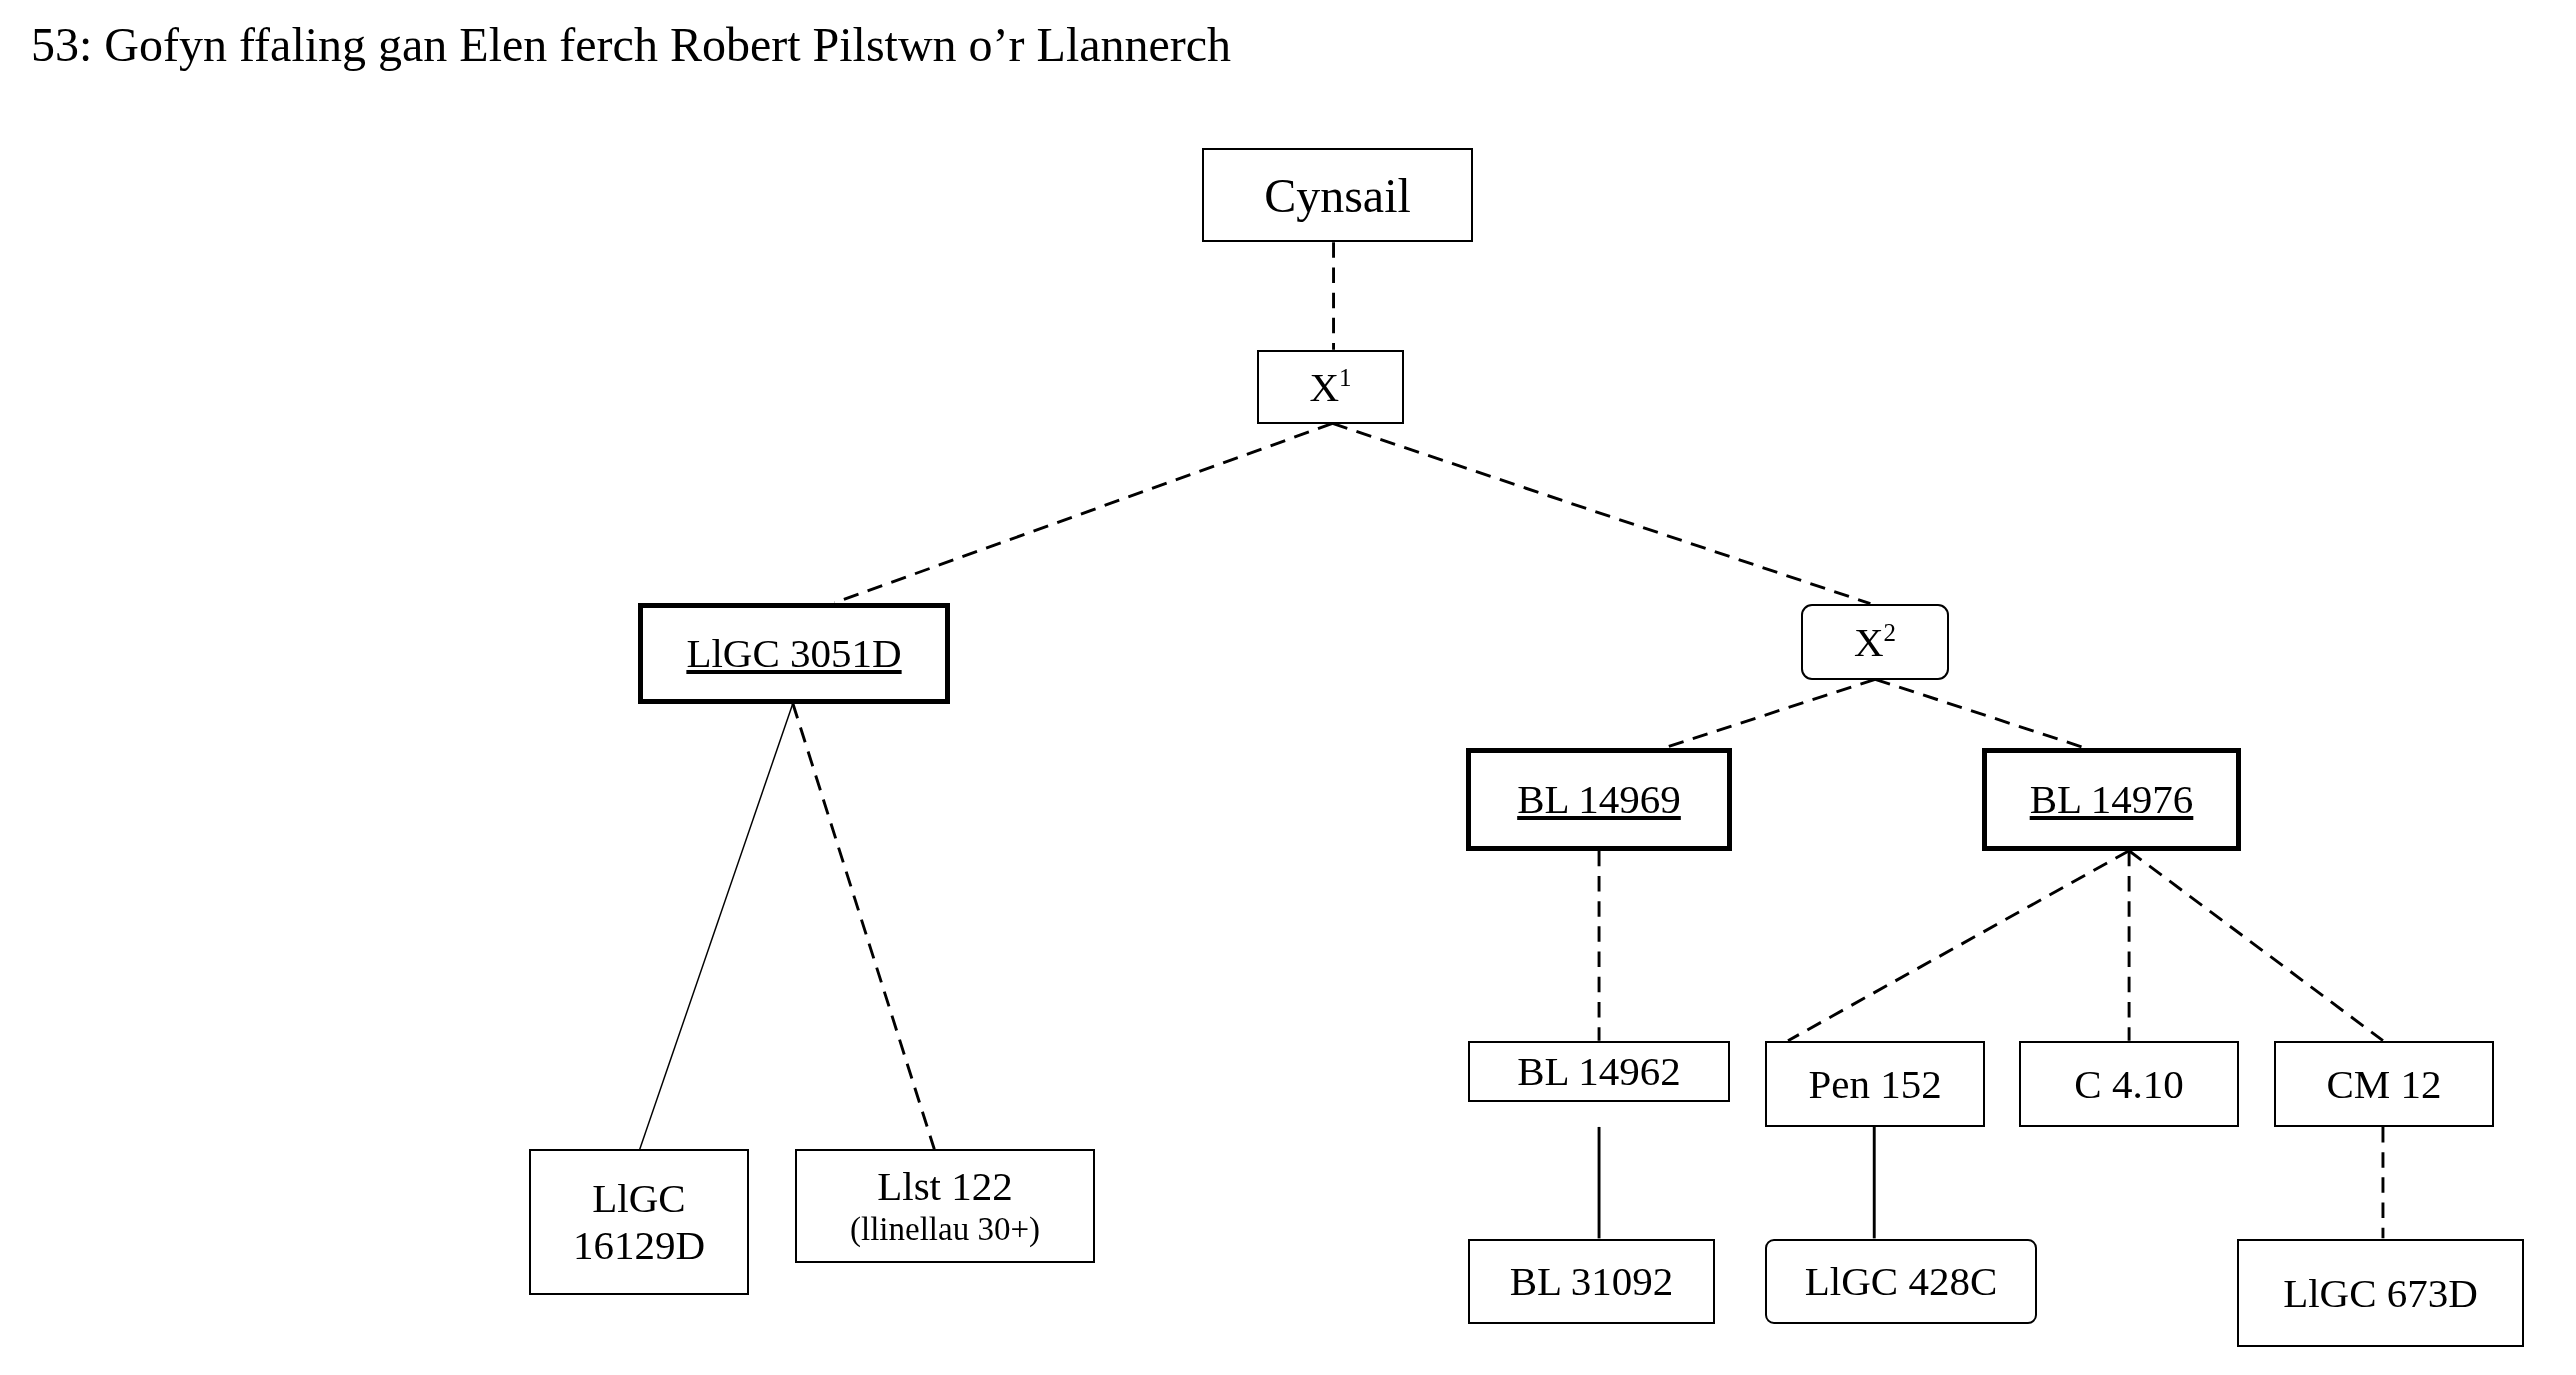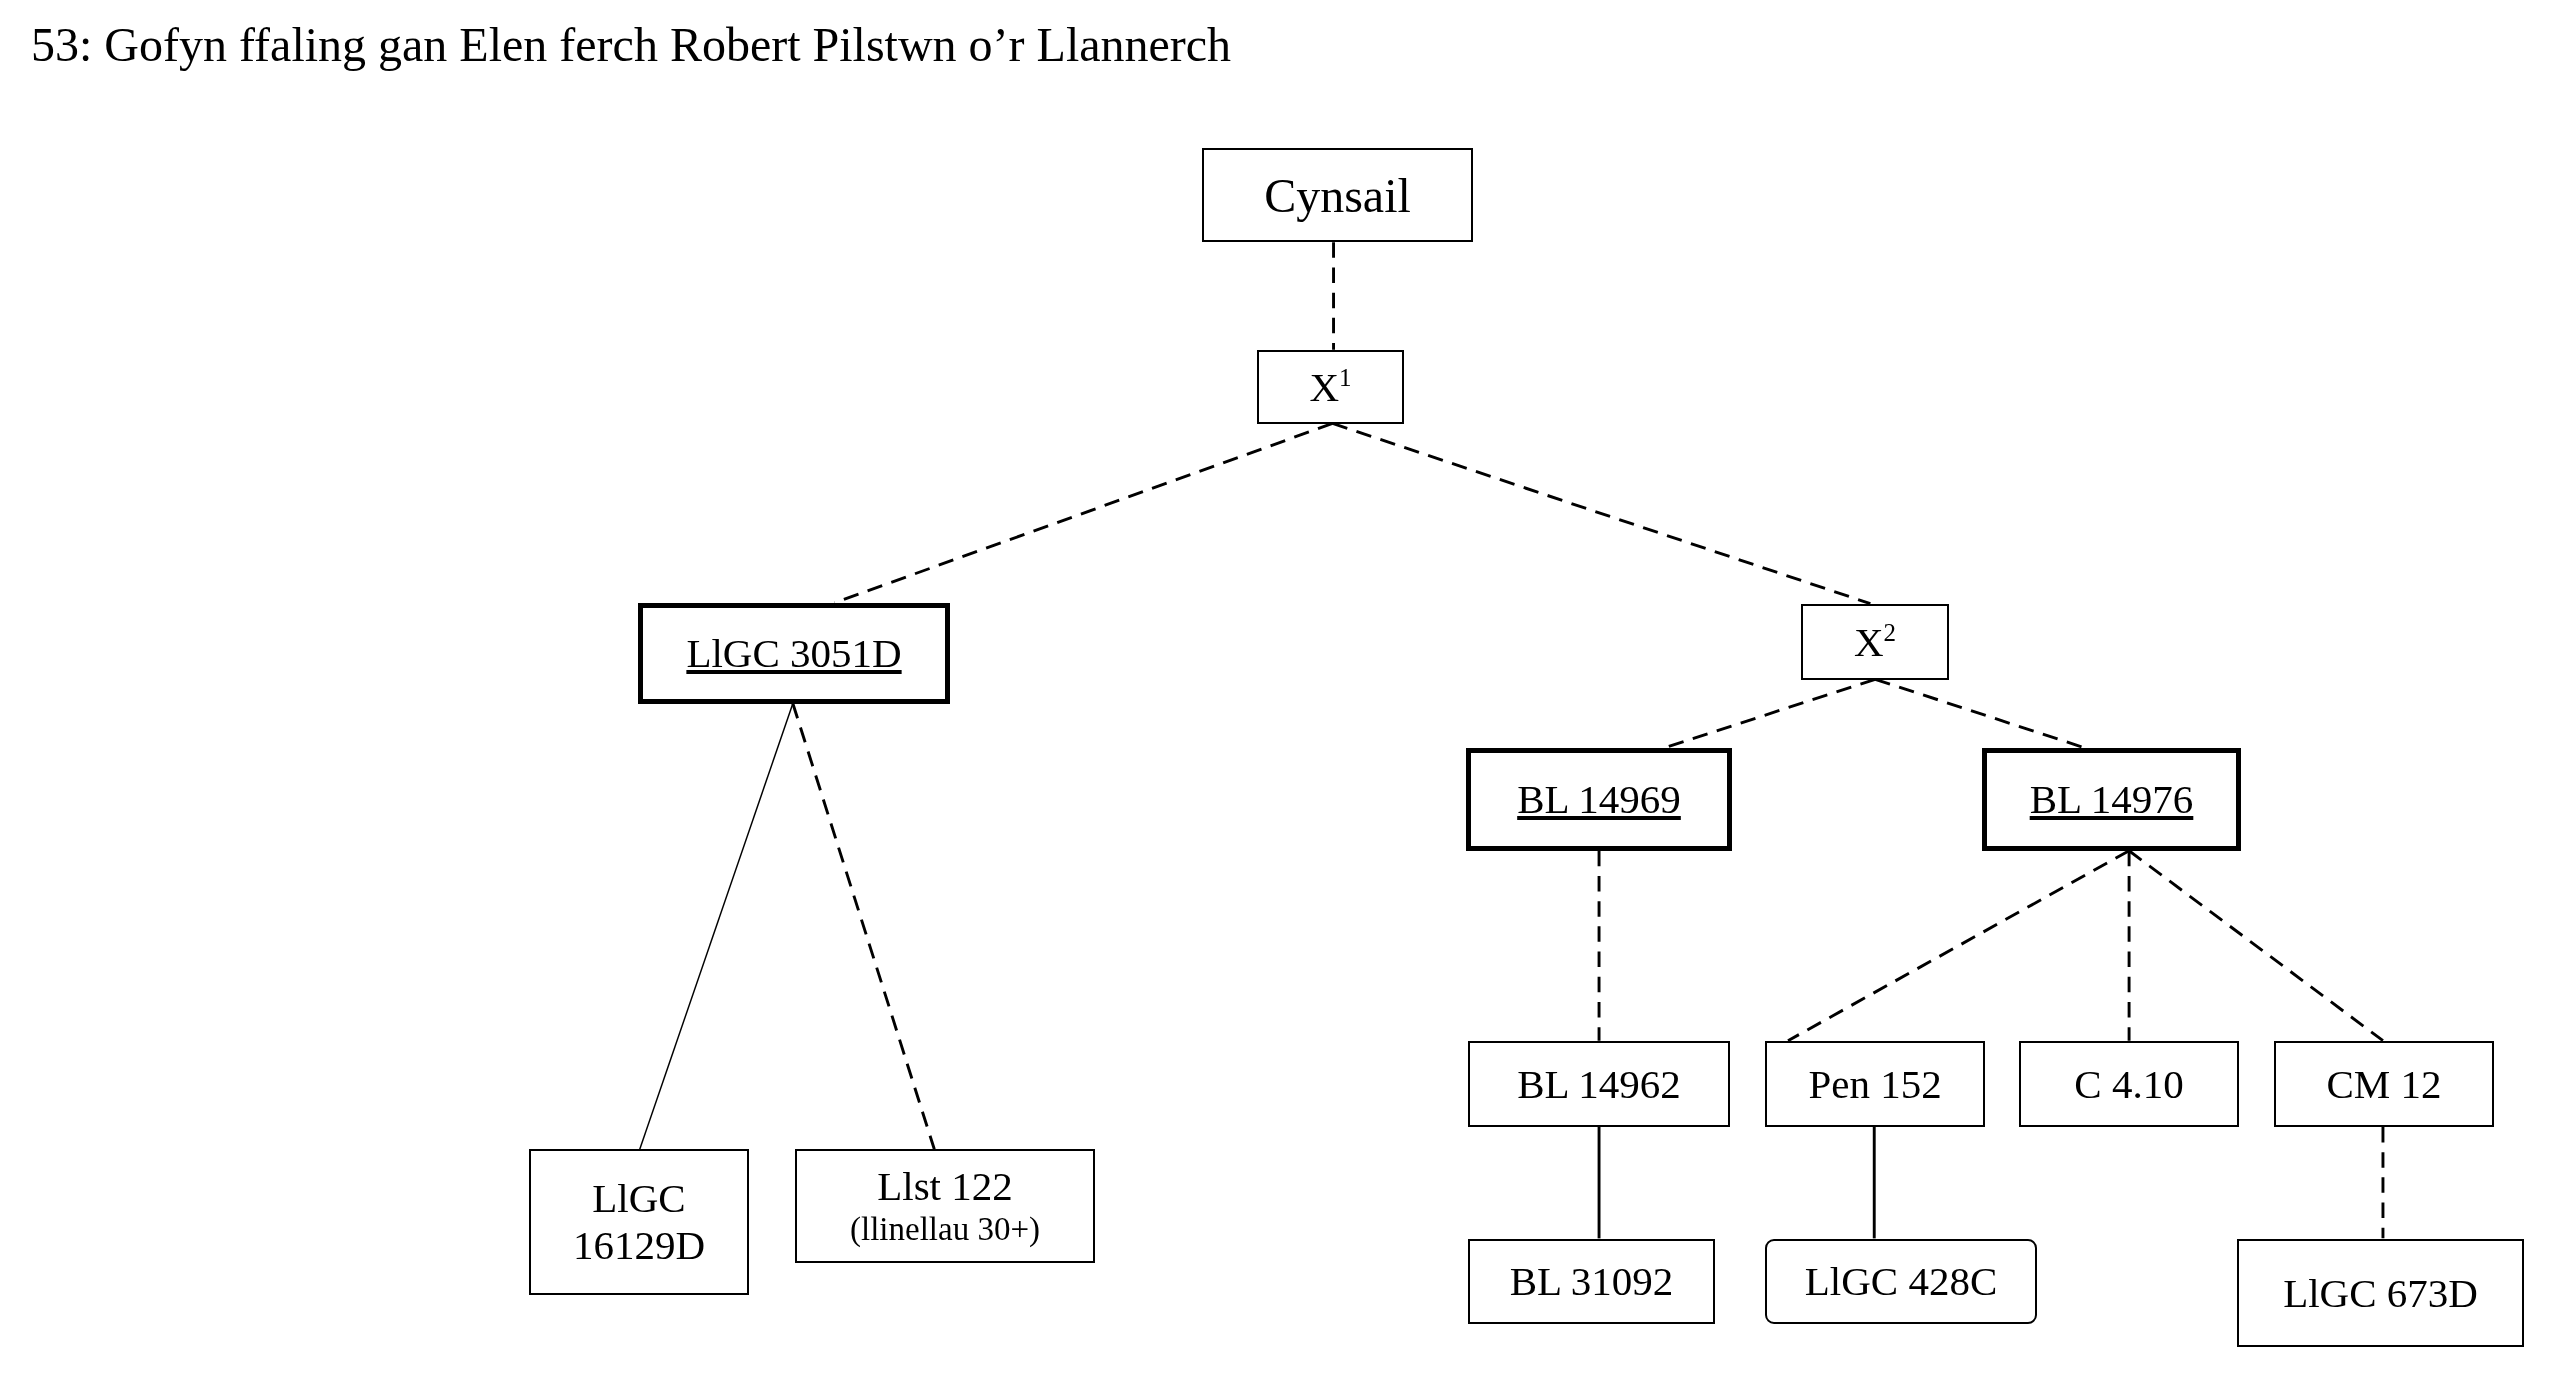--- a/index.html
+++ b/index.html
@@ -42,21 +42,21 @@
 </div>
 
 <div class="node" id="n-x1" style="left:1257px;top:350px;width:147px;height:74px;">
   <span class="lbl"><span>X</span><sup>1</sup></span>
 </div>
 
 <div class="node thick" id="n-llgc3051d" style="left:638px;top:603px;width:312px;height:101px;">
   <span class="lbl">LlGC 3051D</span>
 </div>
 
-<div class="node" id="n-x2" style="left:1801px;top:604px;width:148px;height:76px;">
+<div class="node" id="n-x2" style="left:1801px;top:604px;width:148px;height:76px;border-radius:11px;">
   <span class="lbl"><span>X</span><sup>2</sup></span>
 </div>
 
 <div class="node thick" id="n-bl14969" style="left:1466px;top:748px;width:266px;height:103px;">
   <span class="lbl">BL 14969</span>
 </div>
 
 <div class="node thick" id="n-bl14976" style="left:1982px;top:748px;width:259px;height:103px;">
   <span class="lbl">BL 14976</span>
 </div>
@@ -64,21 +64,21 @@
 <div class="node" id="n-llgc16129d" style="left:529px;top:1149px;width:220px;height:146px;">
   <span class="lbl">LlGC</span>
   <span class="lbl">16129D</span>
 </div>
 
 <div class="node" id="n-llst122" style="left:795px;top:1149px;width:300px;height:114px;">
   <span class="lbl">Llst 122</span>
   <span class="sub">(llinellau 30+)</span>
 </div>
 
-<div class="node" id="n-bl14962" style="left:1468px;top:1041px;width:262px;height:86px;">
+<div class="node" id="n-bl14962" style="left:1468px;top:1041px;width:262px;height:61px;">
   <span class="lbl">BL 14962</span>
 </div>
 
 <div class="node" id="n-pen152" style="left:1765px;top:1041px;width:220px;height:86px;">
   <span class="lbl">Pen 152</span>
 </div>
 
 <div class="node" id="n-c410" style="left:2019px;top:1041px;width:220px;height:86px;">
   <span class="lbl">C 4.10</span>
 </div>

